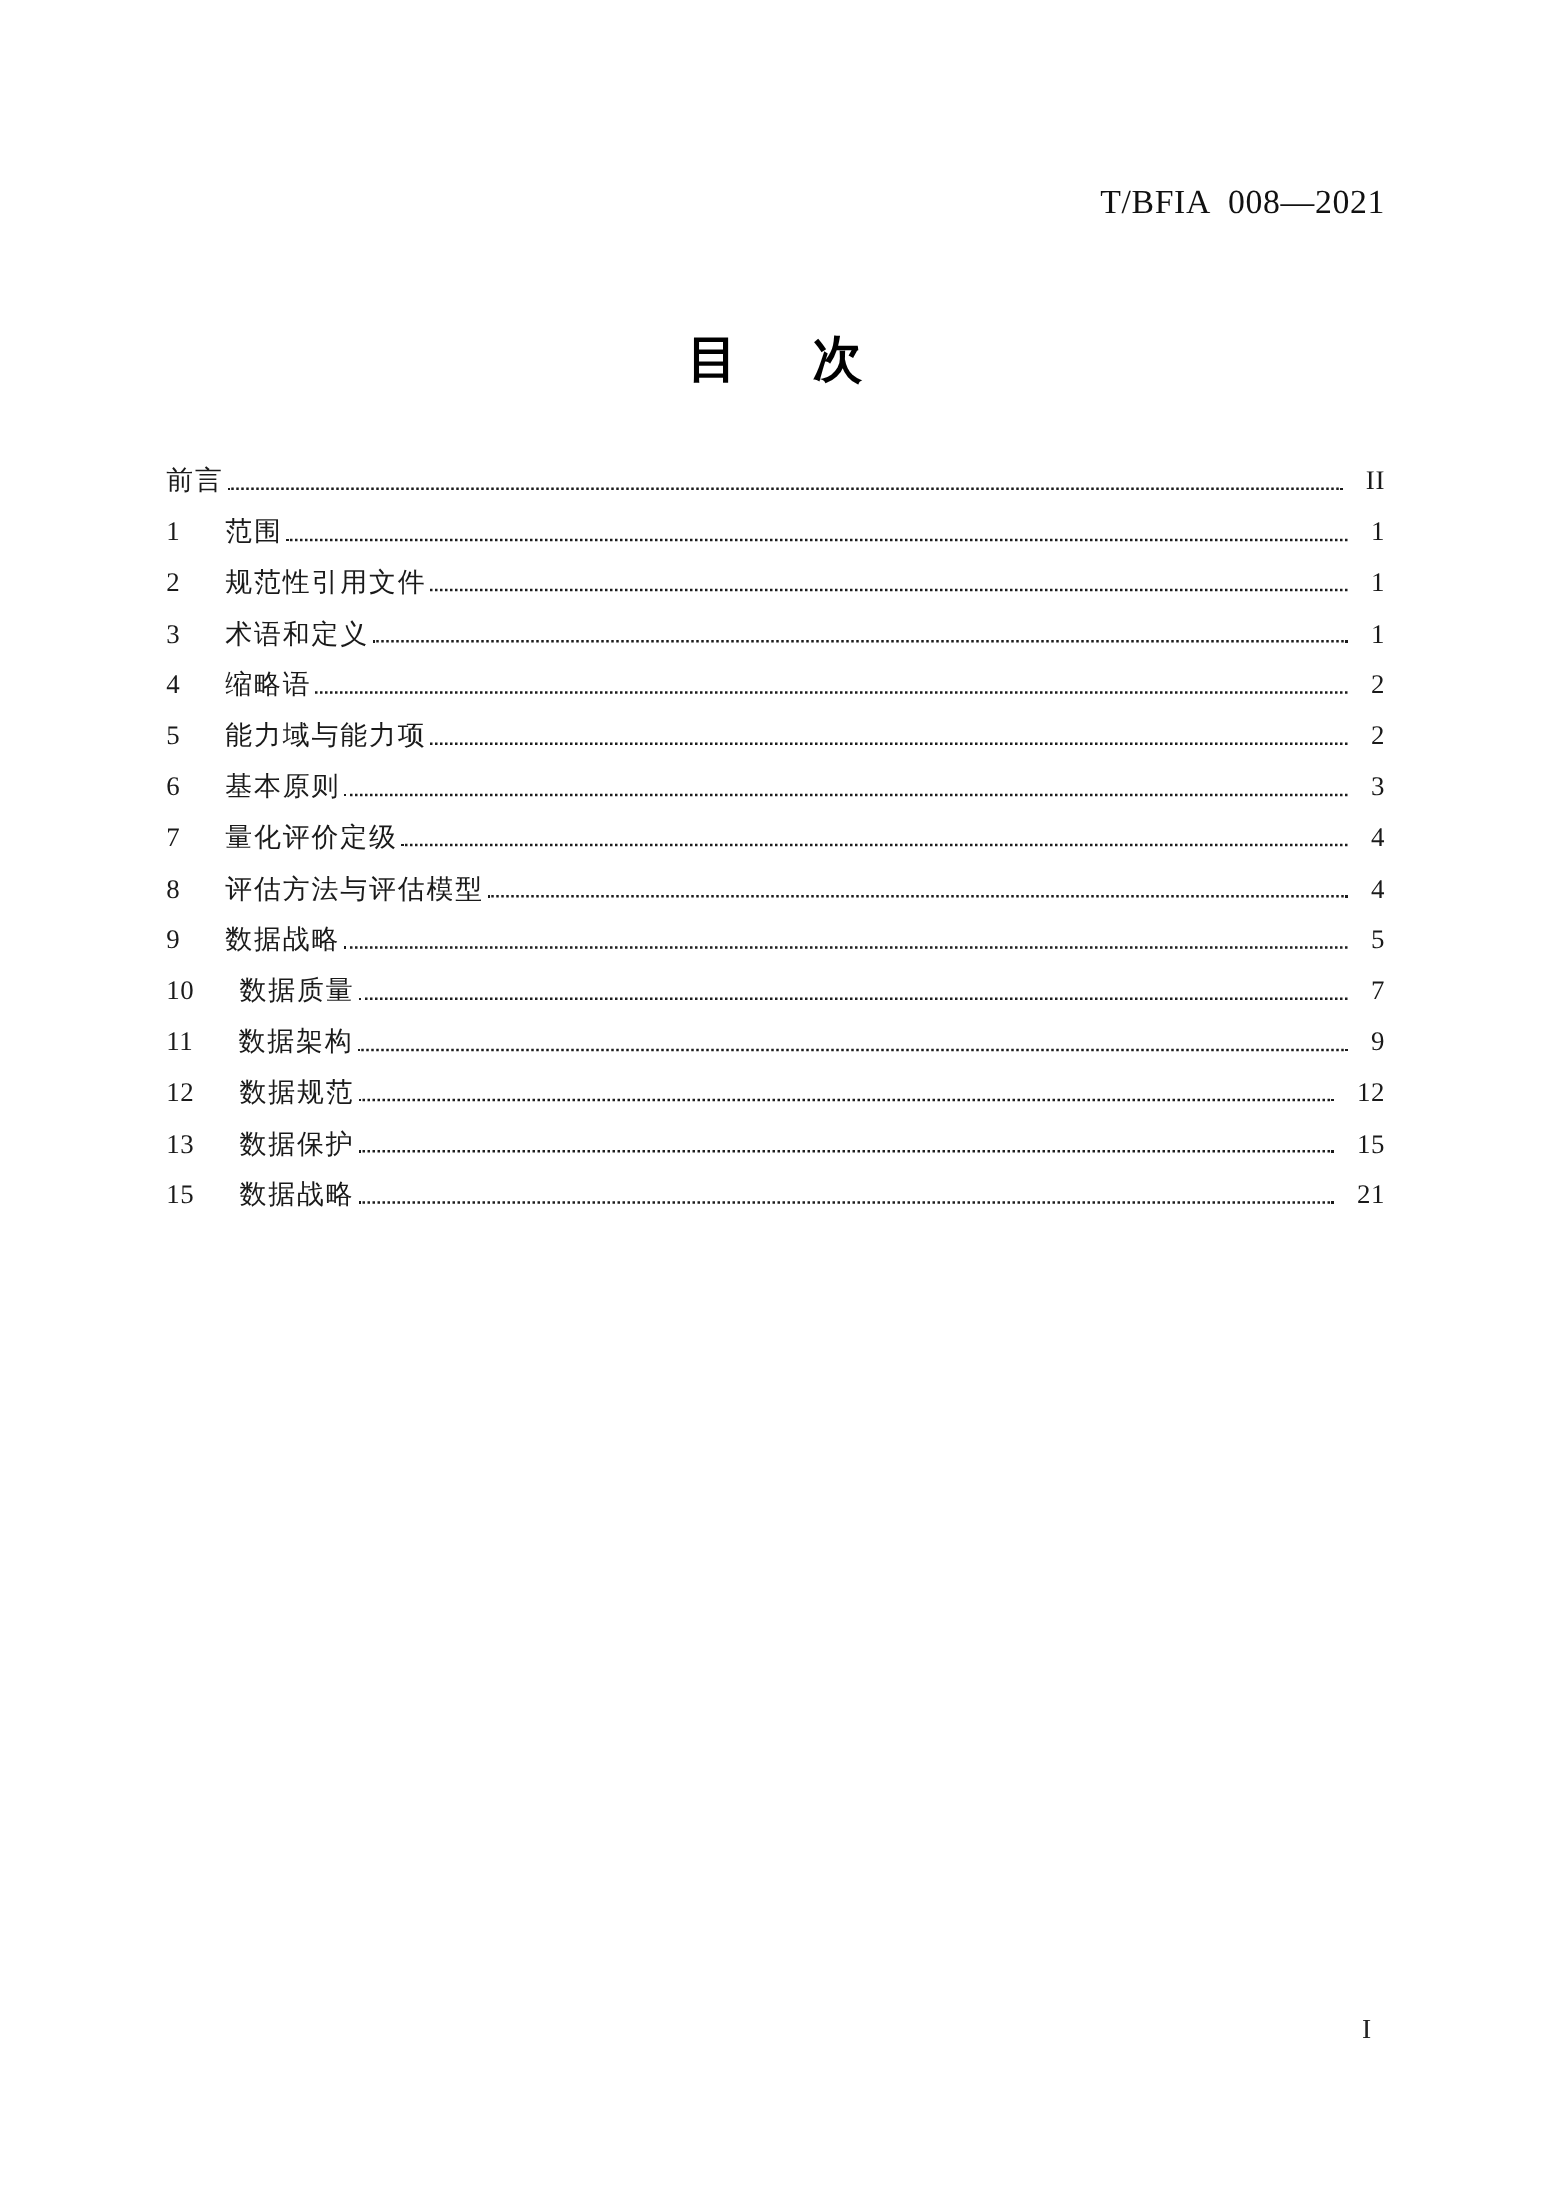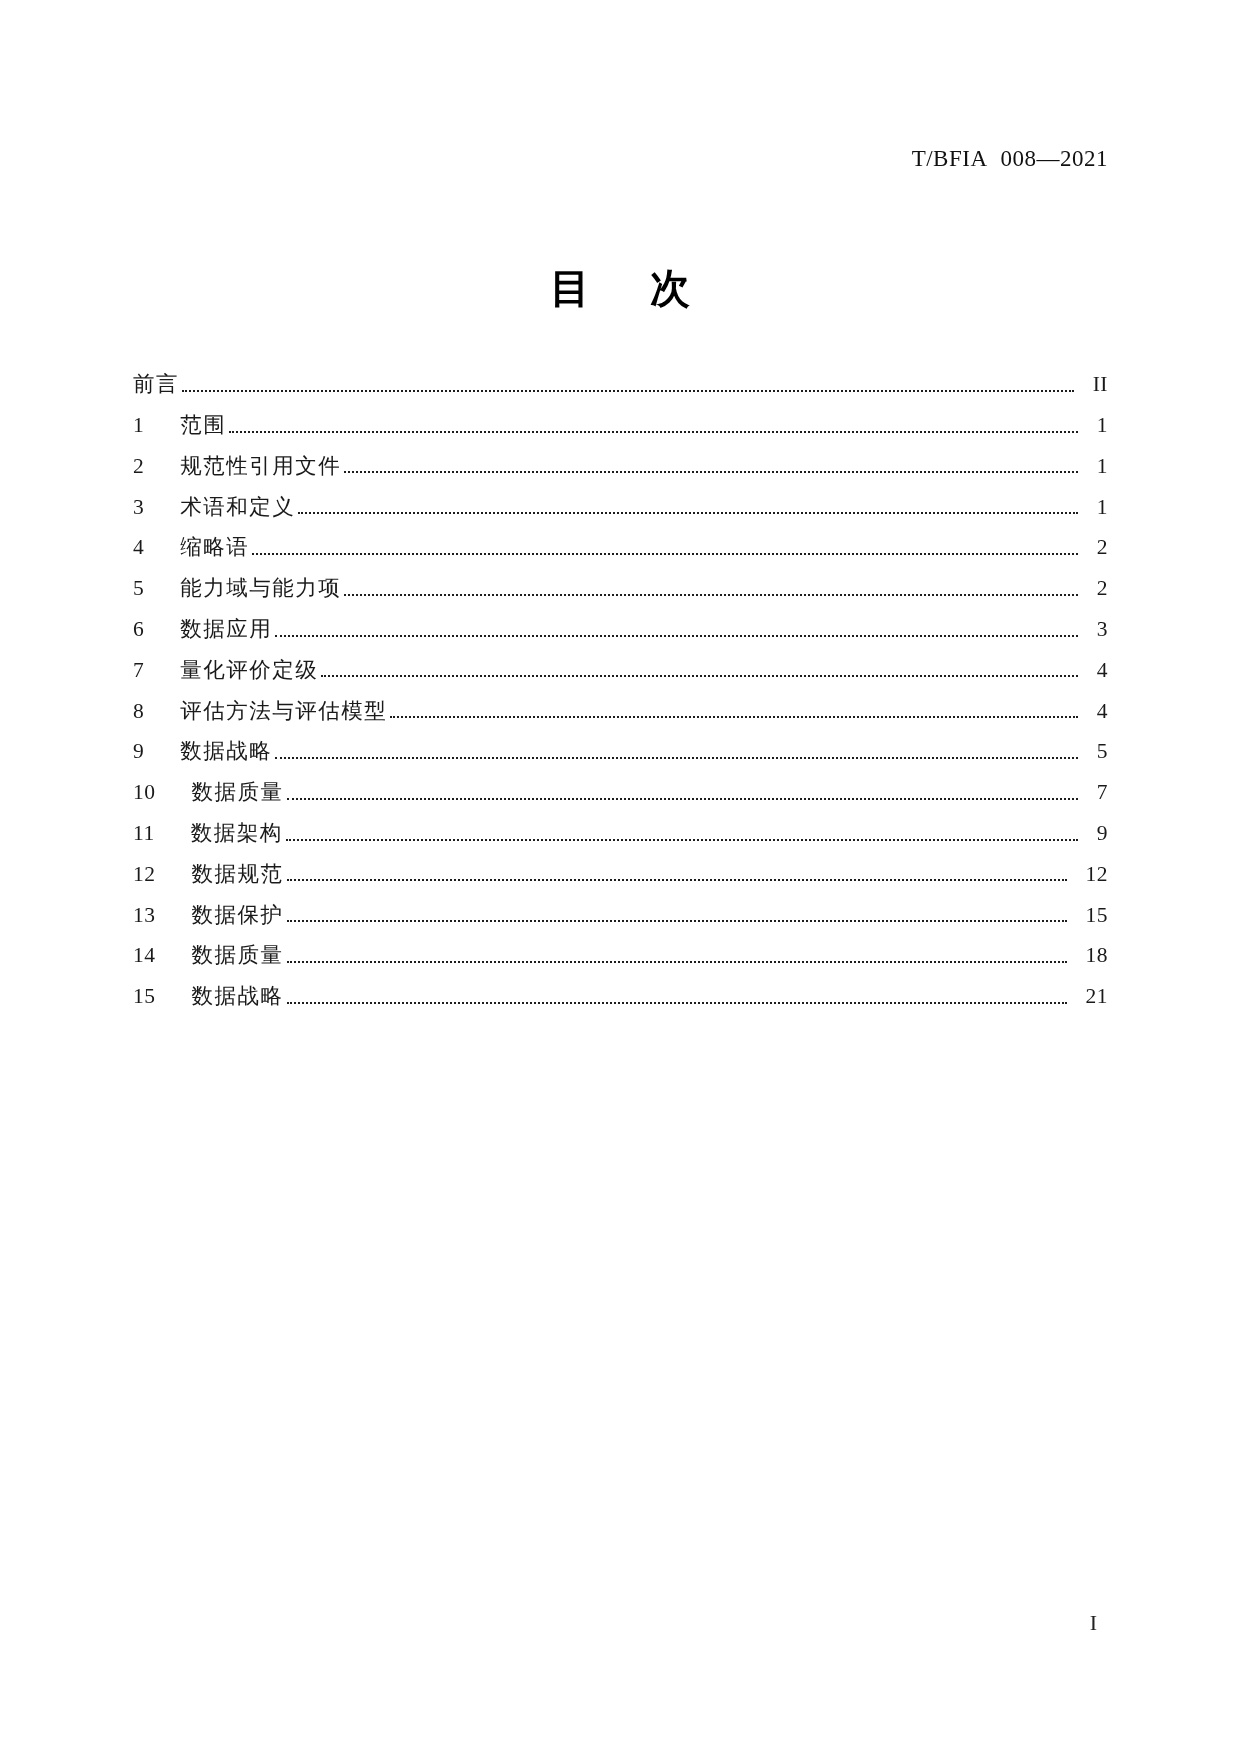--- a/index.html
+++ b/index.html
@@ -13,21 +13,21 @@
     width: 1240px;
     height: 1753px;
     background: #ffffff;
     margin: 0 auto;
     overflow: hidden;
   }
   .doc-header {
     position: absolute;
     top: 146px;
     right: 132px;
-    font-size: 23px;
+    font-size: 27px;
     letter-spacing: 0.5px;
     word-spacing: 8px;
     color: #111;
     white-space: nowrap;
   }
   .doc-title {
     position: absolute;
     top: 268px;
     left: 0;
     width: 100%;
@@ -127,21 +127,21 @@
       <span class="toc-page">2</span>
     </div>
       <div class="toc-row">
       <span class="toc-num">5</span>
       <span class="toc-label">能力域与能力项</span>
       <span class="toc-leader"></span>
       <span class="toc-page">2</span>
     </div>
       <div class="toc-row">
       <span class="toc-num">6</span>
-      <span class="toc-label">数据应用</span>
+      <span class="toc-label">基本原则</span>
       <span class="toc-leader"></span>
       <span class="toc-page">3</span>
     </div>
       <div class="toc-row">
       <span class="toc-num">7</span>
       <span class="toc-label">量化评价定级</span>
       <span class="toc-leader"></span>
       <span class="toc-page">4</span>
     </div>
       <div class="toc-row">
@@ -174,26 +174,20 @@
       <span class="toc-leader"></span>
       <span class="toc-page">12</span>
     </div>
       <div class="toc-row">
       <span class="toc-num">13</span>
       <span class="toc-label">数据保护</span>
       <span class="toc-leader"></span>
       <span class="toc-page">15</span>
     </div>
       <div class="toc-row">
-      <span class="toc-num">14</span>
-      <span class="toc-label">数据质量</span>
-      <span class="toc-leader"></span>
-      <span class="toc-page">18</span>
-    </div>
-      <div class="toc-row">
       <span class="toc-num">15</span>
       <span class="toc-label">数据战略</span>
       <span class="toc-leader"></span>
       <span class="toc-page">21</span>
     </div>
     </div>
 
   <div class="doc-footer">I</div>
 
 </div>

